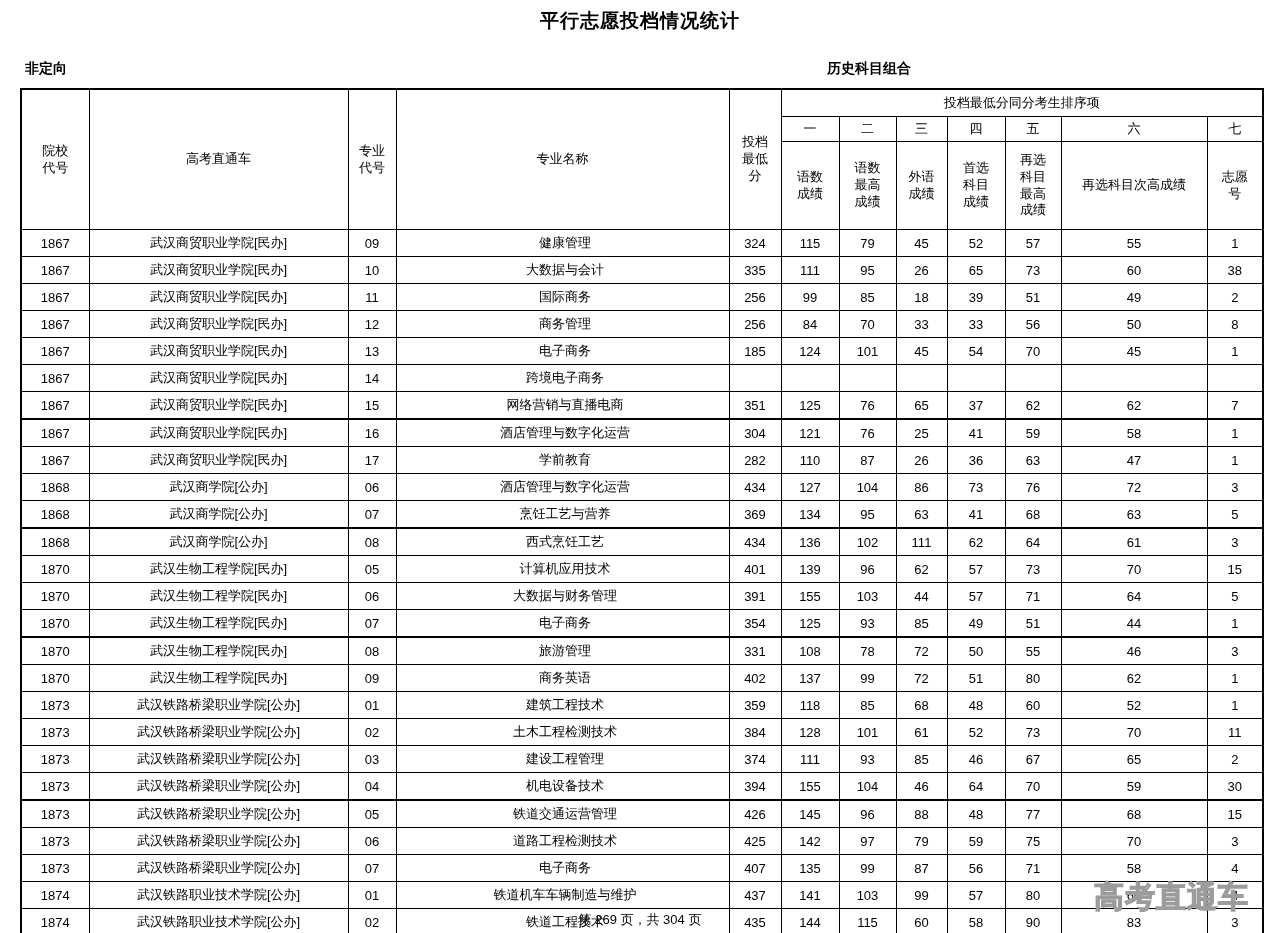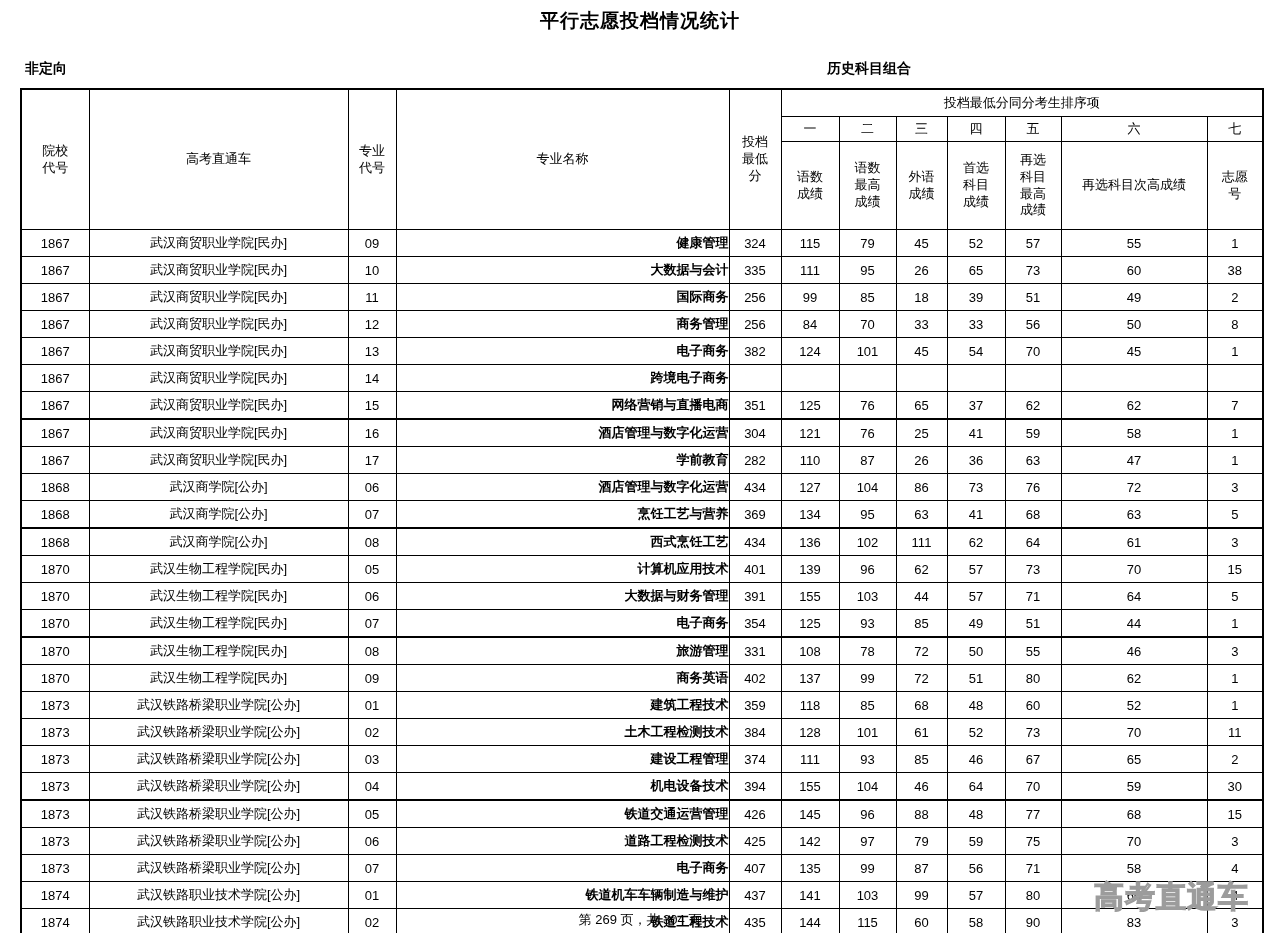--- a/index.html
+++ b/index.html
@@ -23,21 +23,21 @@
     border:1px solid #000;padding:0;text-align:center;vertical-align:middle;
     overflow:hidden;font-size:13px;
   }
   .score-table thead th{
     font-weight:normal;white-space:pre-line;line-height:1.3;
   }
   .hrow-1 th{height:26px;}
   .hrow-2 th{height:24px;}
   .hrow-3 th{height:87px;}
   .score-table tbody td{height:26px;font-size:13px;}
-  .score-table tbody td.c3{text-align:right;padding-left:5px;font-weight:bold;}
+  .score-table tbody td.c3{text-align:center;padding-left:5px;}
   .score-table tbody tr.thick td{border-bottom-width:2px;}
 
   .page-footer{
     position:absolute;top:911px;left:0;width:1280px;text-align:center;
     font-size:13px;color:#000;
   }
   .watermark{
     position:absolute;left:1094px;top:877px;z-index:5;
     font-size:30px;font-weight:bold;letter-spacing:1px;
     color:#4d7c0f;
@@ -168,21 +168,21 @@
         <td class="c8">33</td>
         <td class="c9">56</td>
         <td class="c10">50</td>
         <td class="c11">8</td>
       </tr>
       <tr>
         <td class="c0">1867</td>
         <td class="c1">武汉商贸职业学院[民办]</td>
         <td class="c2">13</td>
         <td class="c3">电子商务</td>
-        <td class="c4">382</td>
+        <td class="c4">185</td>
         <td class="c5">124</td>
         <td class="c6">101</td>
         <td class="c7">45</td>
         <td class="c8">54</td>
         <td class="c9">70</td>
         <td class="c10">45</td>
         <td class="c11">1</td>
       </tr>
       <tr>
         <td class="c0">1867</td>

